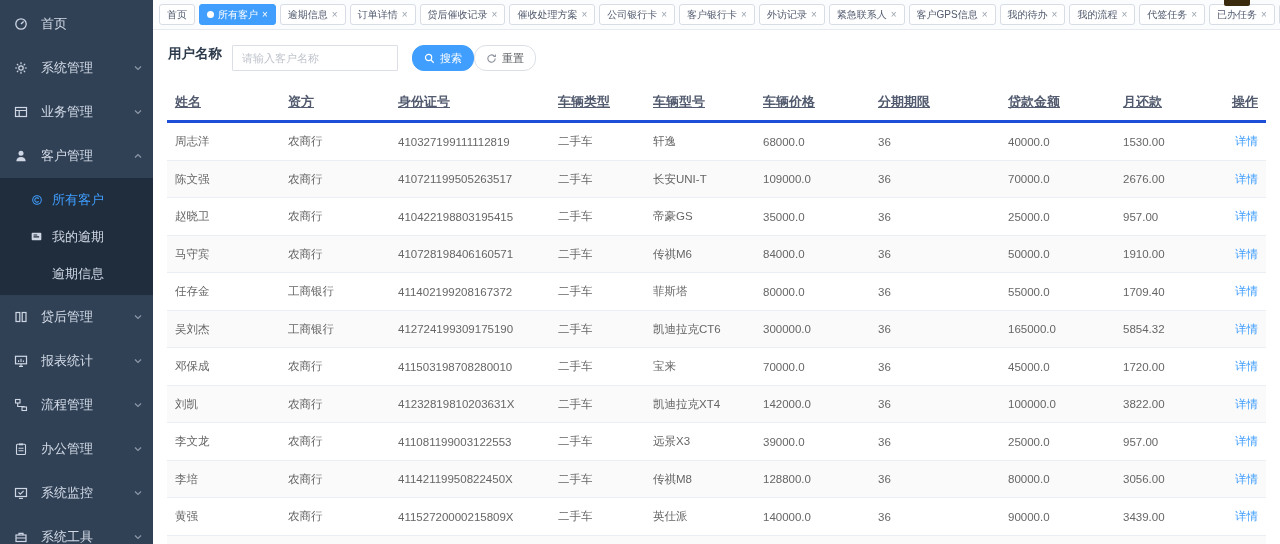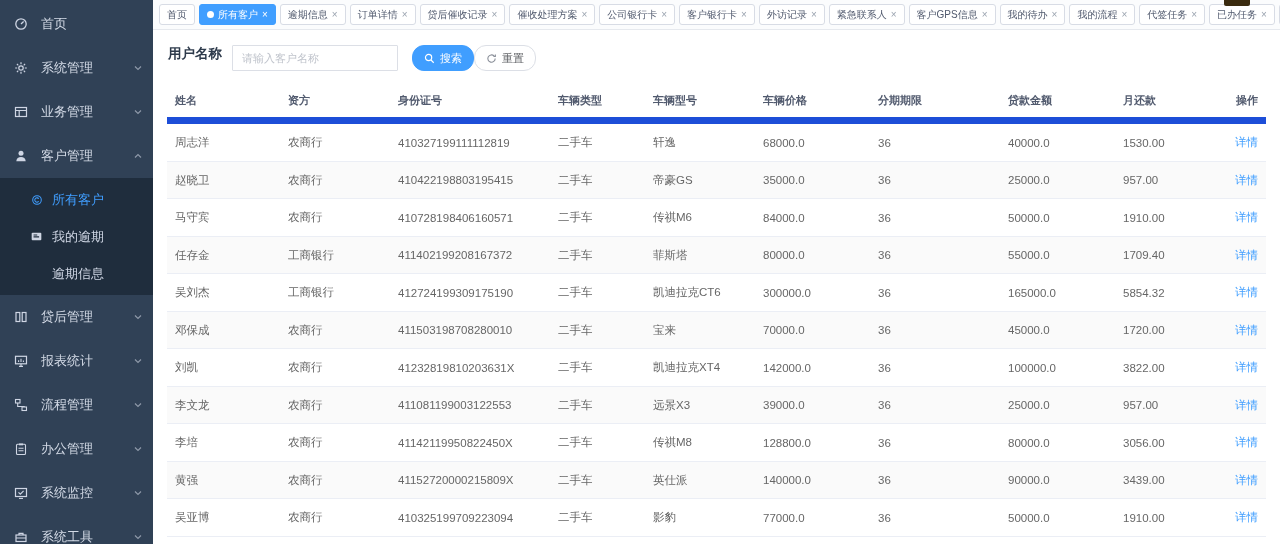--- a/index.html
+++ b/index.html
@@ -39,21 +39,21 @@
   .search-label { font-size:13.5px; font-weight:bold; color:#2d3a4b; margin-right:10px; white-space:nowrap; }
   .search-input { width:166px; height:26px; border:1px solid #dcdfe6; border-radius:1px; padding:4px 9px; font-size:11px; color:#606266; outline:none; font-family:inherit; }
   .search-input::placeholder { color:#c0c4cc; }
   .btn { height:26px; display:flex; align-items:center; gap:5px; padding:0 11px; border-radius:12px; font-size:11px; cursor:pointer; font-family:inherit; }
   .btn-primary { background:#409EFF; border:1px solid #409EFF; color:#fff; margin-left:14px; }
   .btn-plain { background:#fff; border:1px solid #dcdfe6; color:#606266; }
 
   
   .table-wrap { padding:0 14px; flex:1; overflow:hidden; }
   table { width:100%; border-collapse:collapse; table-layout:fixed; }
-  th { text-align:left; font-size:11px; font-weight:bold; color:#515a6e; padding:9px 8px; border-bottom:7px solid #1d4ed8; white-space:nowrap; overflow:hidden; }
+  th { text-align:left; font-size:13px; font-weight:bold; color:#515a6e; padding:9px 8px; border-bottom:3px solid #1d4ed8; white-space:nowrap; overflow:hidden;text-decoration:underline; }
   td { font-size:11.5px; color:#666; padding:11px 8px 10.5px; border-bottom:1px solid #ebeef5; white-space:nowrap; overflow:hidden; }
   tbody tr:nth-child(even) { background:#fafafa; }
   .col-op, td.op { text-align:right; }
   .detail-link { color:#409EFF; text-decoration:none; cursor:pointer; }
 
   svg { display:block; }
 </style>
 </head>
 <body>
 
@@ -383,20 +383,32 @@
             <td>410327199111112819</td>
             <td>二手车</td>
             <td>轩逸</td>
             <td>68000.0</td>
             <td>36</td>
             <td>40000.0</td>
             <td>1530.00</td>
             <td class="op"><a class="detail-link">详情</a></td>
           </tr>
 
+          <tr>
+            <td>陈文强</td>
+            <td>农商行</td>
+            <td>410721199505263517</td>
+            <td>二手车</td>
+            <td>长安UNI-T</td>
+            <td>109000.0</td>
+            <td>36</td>
+            <td>70000.0</td>
+            <td>2676.00</td>
+            <td class="op"><a class="detail-link">详情</a></td>
+          </tr>
 
           <tr>
             <td>赵晓卫</td>
             <td>农商行</td>
             <td>410422198803195415</td>
             <td>二手车</td>
             <td>帝豪GS</td>
             <td>35000.0</td>
             <td>36</td>
             <td>25000.0</td>

